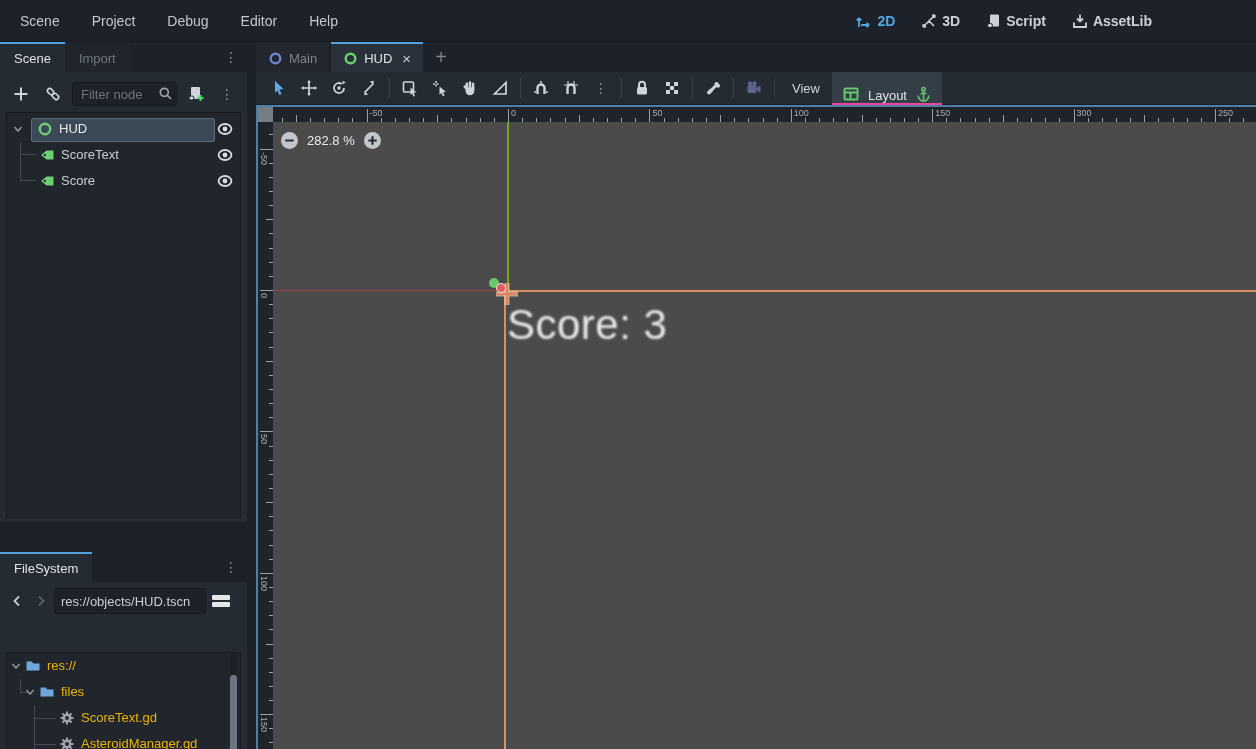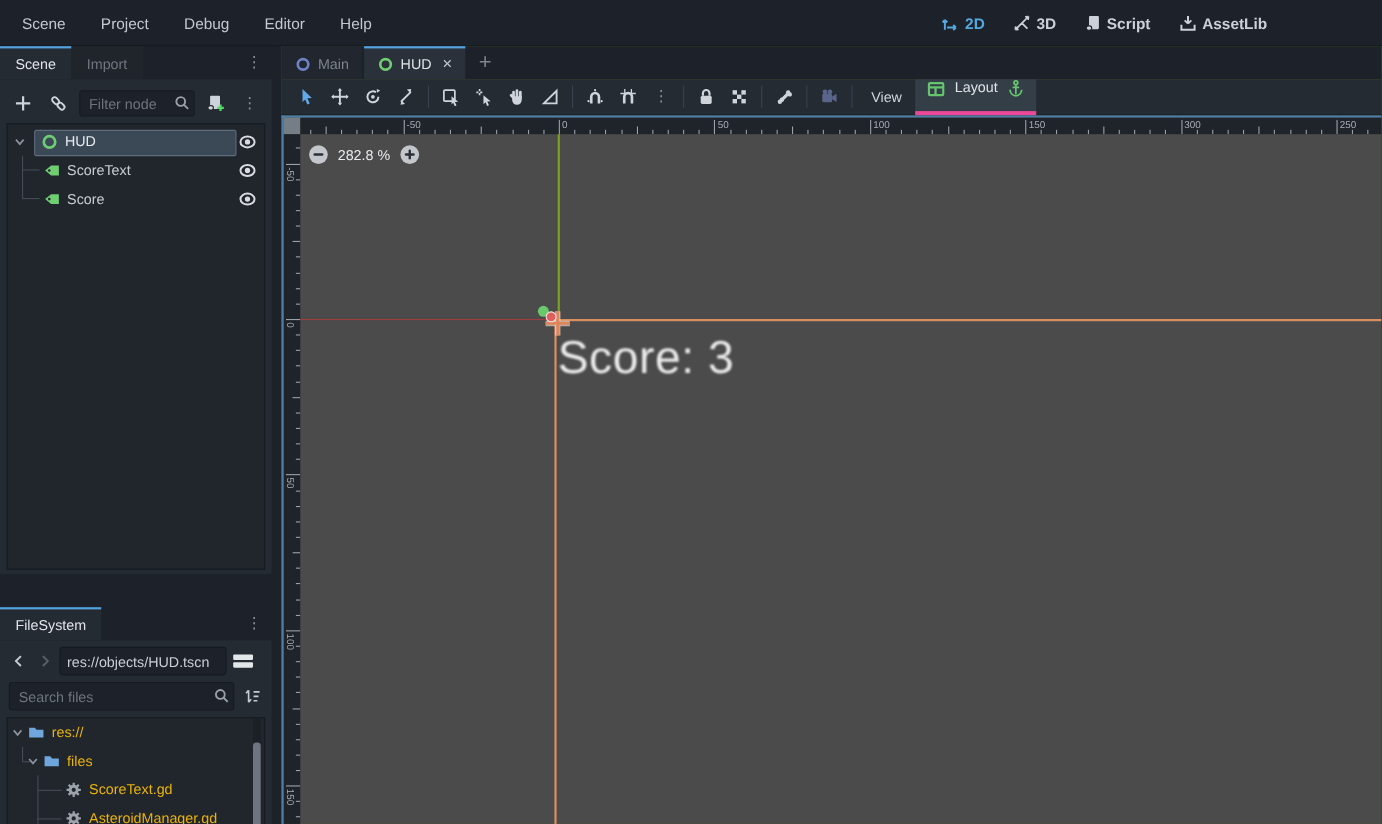--- a/index.html
+++ b/index.html
@@ -55,35 +55,35 @@
   .search-wrap input { width:100%; height:100%; padding:0 24px 0 8px; }
   .fs-searchrow { position:absolute; left:0; top:66px; width:247px; height:30px; display:flex; align-items:center; gap:6px; padding:0 8px; }
   .fs-tree { position:absolute; left:6px; top:100px; width:235px; height:125px; background:#21262d;
     border:1px solid #171b21; overflow:hidden; }
   .fs-row { position:absolute; left:0; width:100%; height:26px; }
   .fs-label { position:absolute; font-size:13px; color:#eab308; top:5px; }
   .vscroll { position:absolute; right:3px; top:0; width:7px; height:125px; background:#1b2026; border-radius:3px; }
   .vscroll .thumb { position:absolute; left:0; top:22px; width:7px; height:103px; background:#6e7580; border-radius:3px; }
 
   
-  .main-area { position:absolute; left:256px; top:42px; width:1000px; height:707px; background:#4d7c0f; }
+  .main-area { position:absolute; left:256px; top:42px; width:1000px; height:707px; background:#be185d; }
   .scene-tabs { position:absolute; left:0; top:0; width:1000px; height:30px; background:#1d222a; display:flex; }
   .stab { display:flex; align-items:center; gap:6px; padding:0 12px; font-size:13px; color:#7d848e;
     background:#22272f; border-top:2px solid transparent; margin-right:2px; }
   .stab.active { background:#2a313a; color:#dfe3e7; border-top:2px solid #54a3e0; }
   .stab .close { font-size:15px; color:#c6cbd2; margin-left:4px; }
   .newtab { display:flex; align-items:center; padding:0 10px; color:#7d848e; font-size:20px; }
 
   .canvas-toolbar { position:absolute; left:0; top:30px; width:1000px; height:33px; background:#252b33;
     display:flex; align-items:center; padding-left:8px; border-bottom:1px solid #1a1e25; }
   .tbtn { width:30px; height:26px; display:flex; align-items:center; justify-content:center; border-radius:3px; flex:0 0 auto; }
   .tsep { width:1px; height:20px; background:#3b424d; margin:0 5px; flex:0 0 auto; }
   .view-btn { padding:0 12px; font-size:13px; color:#cfd4da; height:26px; display:flex; align-items:center; }
-  .layout-group { display:flex; align-items:flex-start; gap:8px; height:33px; padding:0 10px;
-    background:#333e47; border-bottom:4px solid #ec4899; }
+  .layout-group { display:flex; align-items:flex-end; gap:8px; height:33px; padding:0 10px;
+    background:#333e47; border-bottom:2px solid #ec4899; }
   .layout-label { font-size:13px; color:#dfe3e7; }
 
   
   .viewport { position:absolute; left:0; top:63px; width:1000px; height:644px; background:#4b4b4b;
     border-top:2px solid #4d7ea8; border-left:2px solid #4d7ea8; }
   .ruler-corner { position:absolute; left:0; top:0; width:15px; height:15px; background:#757d87; }
   .ruler-h { position:absolute; left:15px; top:0; width:983px; height:15px; background:#1f242b; overflow:hidden; }
   .ruler-v { position:absolute; left:0; top:15px; width:15px; height:627px; background:#1f242b; overflow:hidden; }
   .tick { position:absolute; background:#9aa1a9; }
   .tick-label { position:absolute; font-size:9px; color:#a8aeb6; white-space:nowrap; }
@@ -288,39 +288,20 @@
         <div class="icon-btn">
           <span>
               <svg width="20" height="18" viewBox="0 0 20 18">
                 <rect x="1" y="3" width="18" height="5" rx="1" fill="#e4e7ea"></rect>
                 <rect x="1" y="10" width="18" height="5" rx="1" fill="#e4e7ea"></rect>
               </svg>
             </span>
         </div>
       </div>
 
-      <div class="fs-searchrow">
-        <div class="search-wrap">
-          <input class="search-input" type="text" placeholder="Search files" style="">
-          <span class="in-icon" style="top:5px">
-              <svg width="15" height="15" viewBox="0 0 15 15">
-                <circle cx="6.3" cy="6.3" r="4" stroke="#9aa1aa" stroke-width="1.7" fill="none"></circle>
-                <path d="M9.3 9.3 L13 13" stroke="#9aa1aa" stroke-width="1.7"></path>
-              </svg>
-            </span>
-        </div>
-        <div class="icon-btn" style="width:20px">
-          <span>
-              <svg width="16" height="16" viewBox="0 0 16 16">
-                <path d="M5 2.5 V13.5 M5 2.5 l-2.3 2.8 M5 13.5 l2.3 -2.8" stroke="#c6cbd2" stroke-width="1.5" fill="none"></path>
-                <path d="M9.5 4 H15 M9.5 8 H14 M9.5 12 H13" stroke="#c6cbd2" stroke-width="1.5"></path>
-              </svg>
-            </span>
-        </div>
-      </div>
 
       <div class="fs-tree">
         <div class="conn" style="left:13px; top:26px; width:1px; height:13px;"></div>
         <div class="conn" style="left:13px; top:39px; width:8px; height:1px;"></div>
         <div class="conn" style="left:27px; top:52px; width:1px; height:73px;"></div>
         <div class="conn" style="left:27px; top:65px; width:22px; height:1px;"></div>
         <div class="conn" style="left:27px; top:91px; width:22px; height:1px;"></div>
         <div class="conn" style="left:27px; top:117px; width:22px; height:1px;"></div>
 
         <div class="fs-row" style="top:0;">

